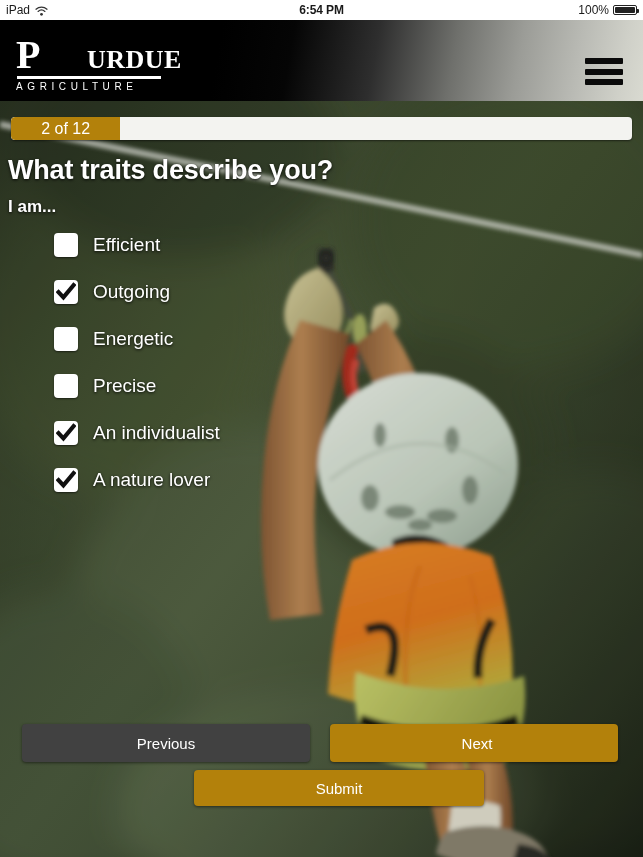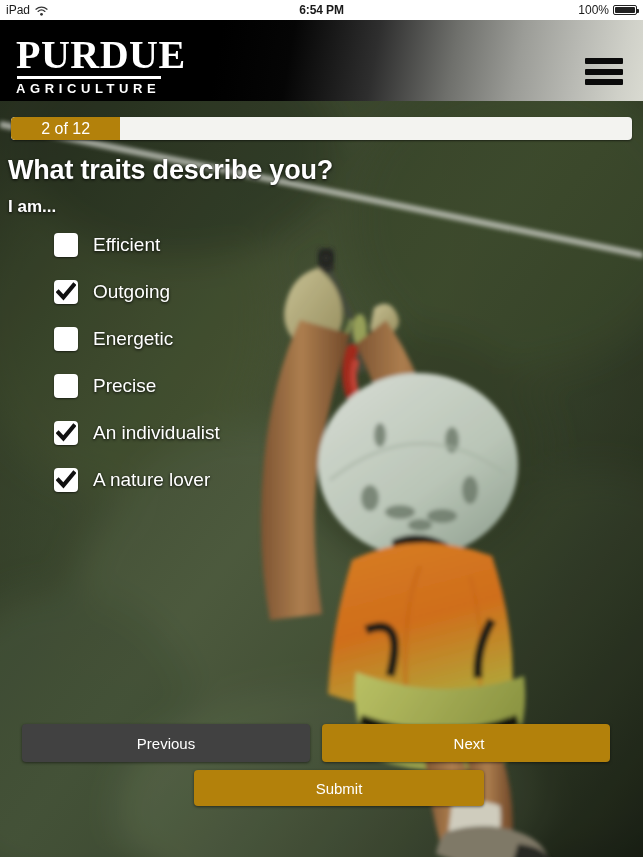--- a/index.html
+++ b/index.html
@@ -53,24 +53,24 @@
   }
   #logo{
     position:absolute; left:16px; top:15px; width:300px;
     color:#fff; user-select:none;
   }
   #logo-word{
     font-family:"Liberation Serif", serif;
     font-size:40px; font-weight:bold; line-height:0.98;
     letter-spacing:0.5px; color:#fff;
   }
-  #logo-word span.sc{ font-size:40px; }
+  #logo-word span.sc{ font-size:26px;margin-left:46px; }
   #logo-rule{ width:144px; height:3px; background:#fff; margin:2px 0 2px 1px; }
   #logo-sub{
-    font-size:13px; font-weight:bold; letter-spacing:4.6px; color:#fff;
+    font-size:10px; font-weight:normal; letter-spacing:4.6px; color:#fff;
   }
   #menu-button{
     position:absolute; right:20px; top:38px; width:38px; height:27px;
     display:flex; flex-direction:column; justify-content:space-between;
     cursor:pointer;
   }
   #menu-button span{ display:block; height:6px; background:#0a0a0a; border-radius:1px; }
 
   
   #progress-wrap{
@@ -111,21 +111,21 @@
   .checkbox svg{ position:absolute; left:2px; top:2px; }
   .option-label{
     margin-left:15px; font-size:19px; color:#fff;
     text-shadow:0 1px 3px rgba(0,0,0,.9);
     white-space:nowrap;
   }
 
   
   #nav-row{
     position:absolute; left:22px; top:724px; width:600px; height:48px;
-    display:flex; gap:12px;
+    display:flex; gap:20px;
   }
   .btn{
     border:none; border-radius:4px; color:#fff;
     font-family:"Liberation Sans", sans-serif; font-size:15px;
     cursor:pointer; display:flex; align-items:center; justify-content:center;
     box-shadow:0 1px 3px rgba(0,0,0,.5);
   }
   #prev-button{ width:288px; height:38px; background:#414141; }
   #next-button{ width:288px; height:38px; background:#b3810b;padding-left:6px; }
   #submit-button{

